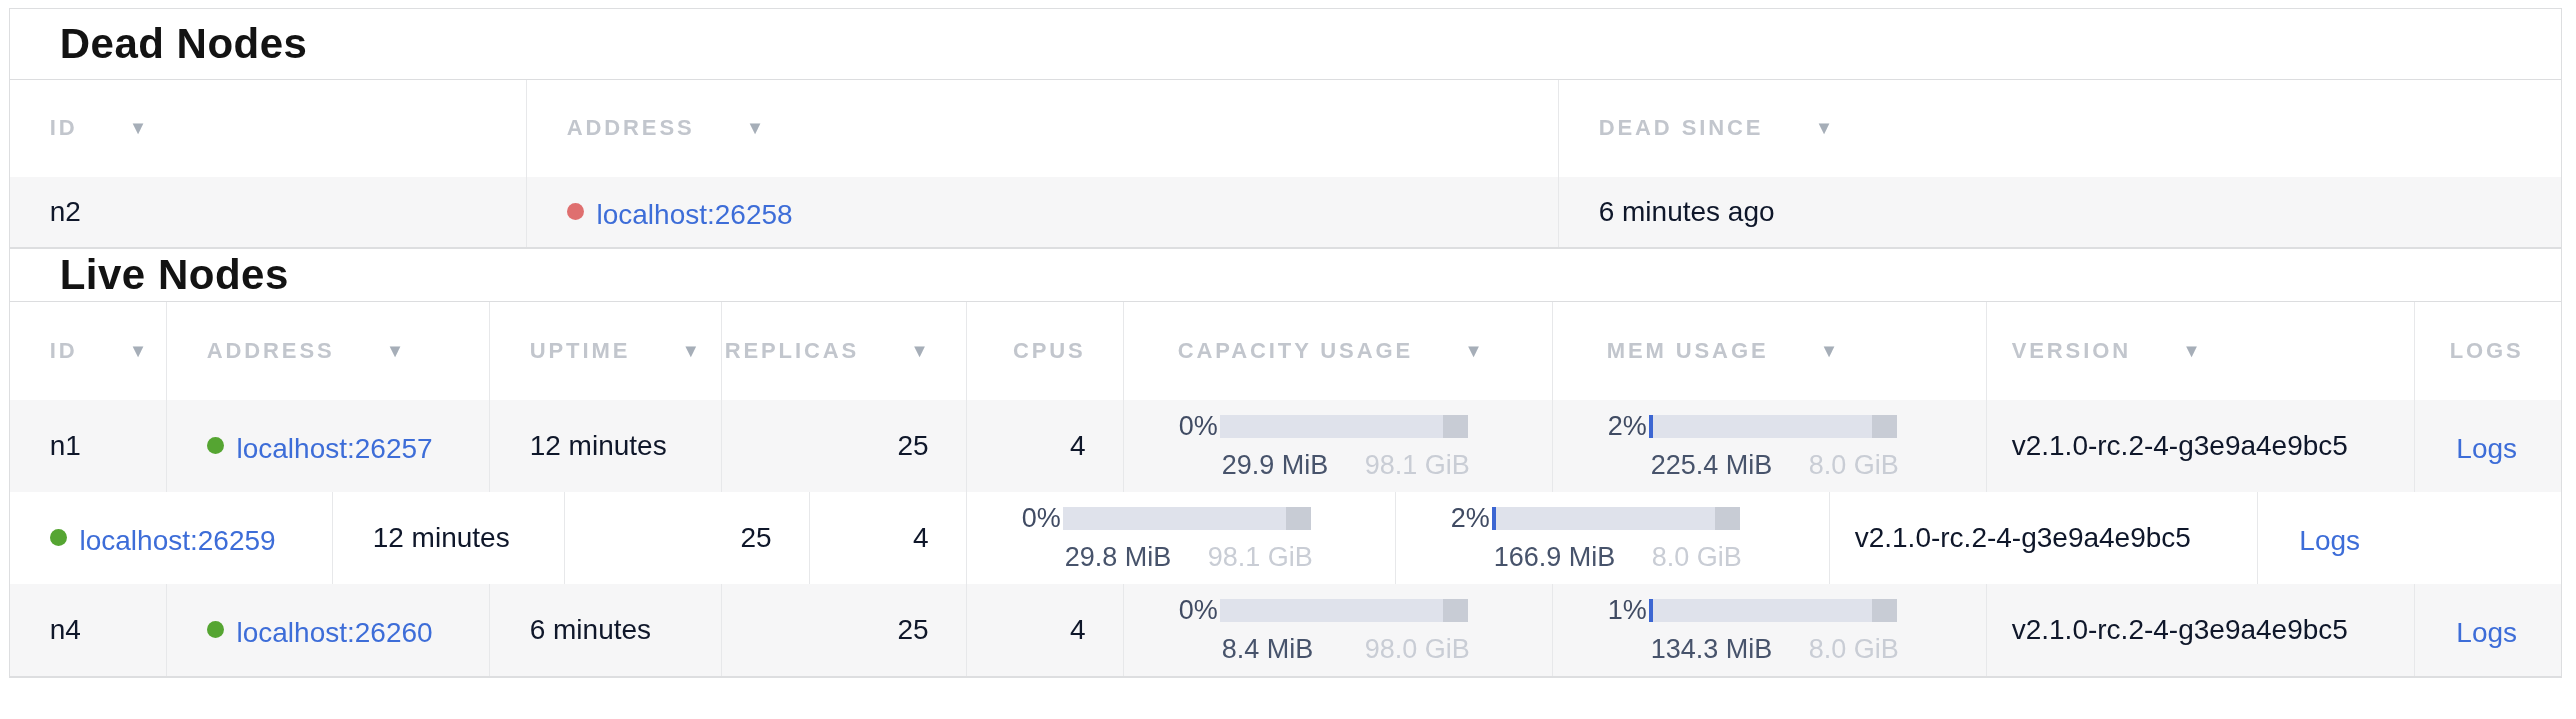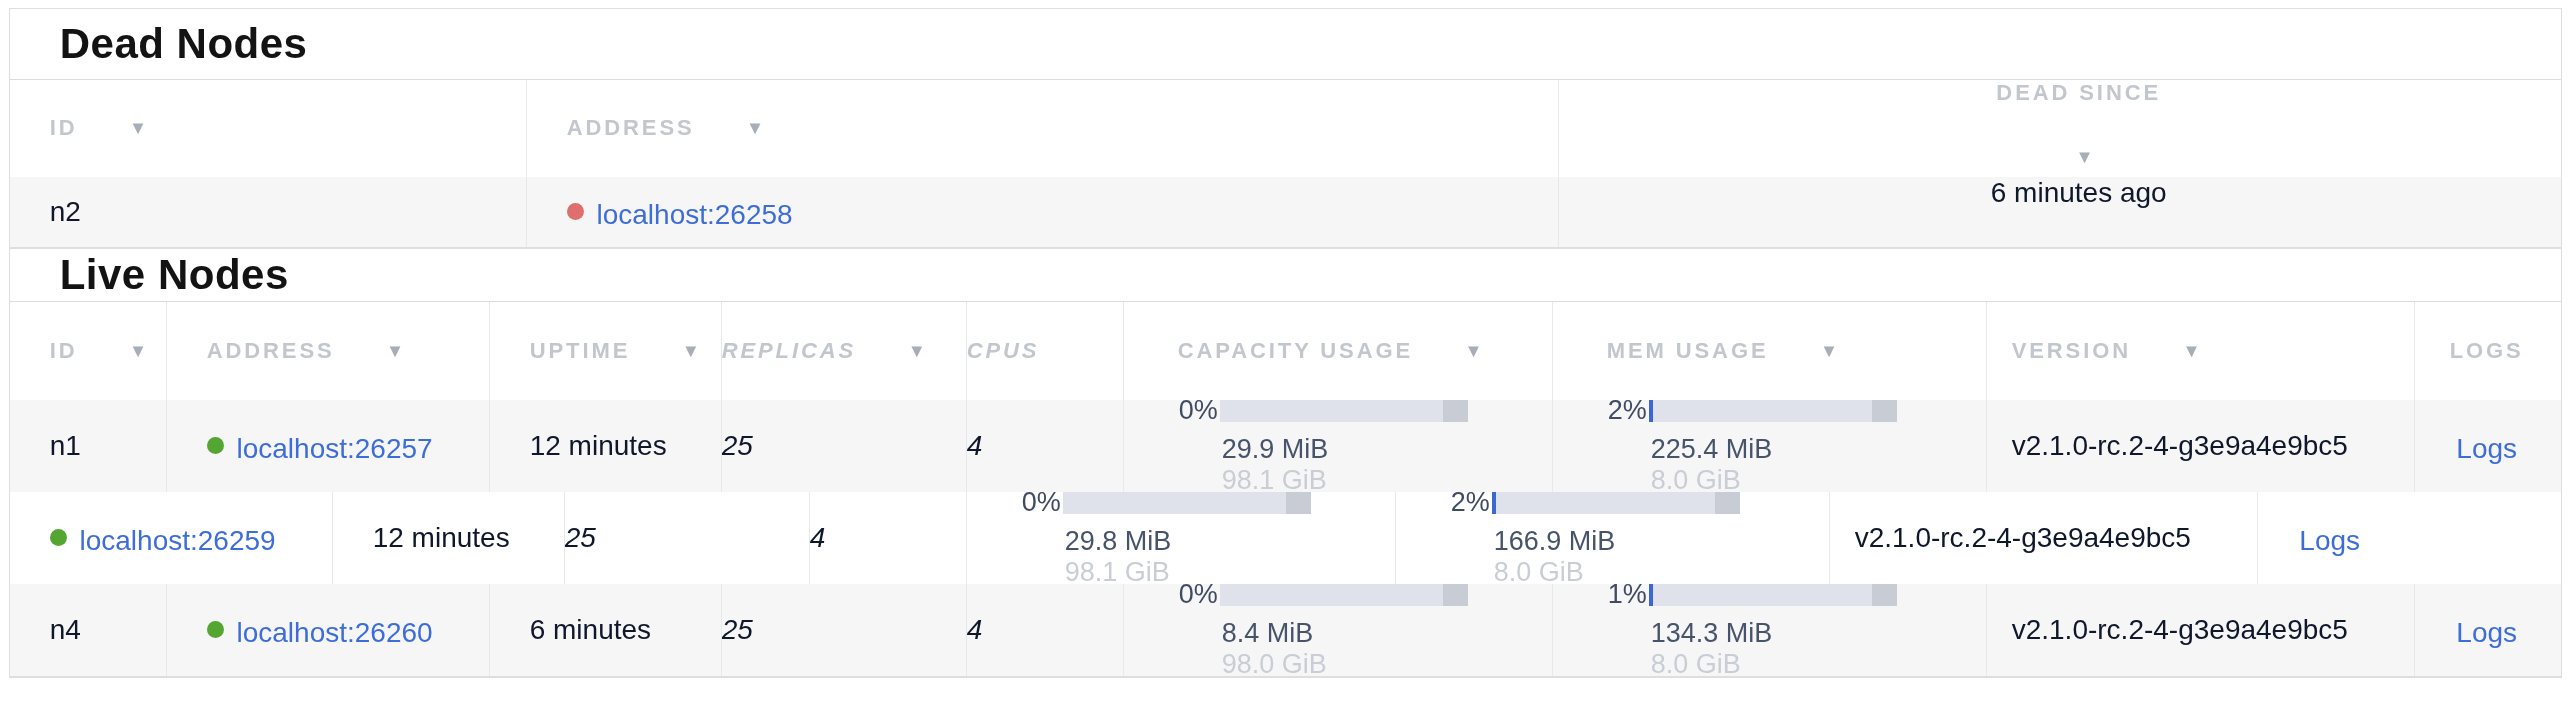--- a/index.html
+++ b/index.html
@@ -20,31 +20,31 @@
     padding-left:50px;
     border-bottom:1.9px solid #dcdddf;
     font-size:42px; font-weight:700; color:#131313;
     letter-spacing:0.5px;
   }
   .section-title.live { height:54px; border-top:1.9px solid #dddee0; }
 
   
   .trow { display:flex; width:100%; background:#fff; }
   .trow .c { border-right:1.9px solid #e7e8ea; display:flex; align-items:center; overflow:hidden; }
-  .trow .c:last-child { border-right:none;flex-direction:column; }
+  .trow .c:last-child { border-right:none; }
 
   .thead { height:97px; }
   .thead .c {
     font-size:22px; font-weight:700; letter-spacing:2.9px;
     color:#c2c6cd; text-transform:uppercase;gap:40px;
   }
   .arrow { font-size:18.3px; color:#a6aeb8; margin-left:11.5px; letter-spacing:0; }
 
   .pad { padding-left:40px; }
-  .num { padding-right:37px;font-style:italic; }
+  .num { justify-content:flex-end; padding-right:37px; }
   .center { justify-content:center; }
 
   
   .d-id   { width:517px; }
   .d-addr { width:1032px; }
   .d-since{ width:1000px; }
   .dead-row { height:71px; background:#f6f6f7; border-bottom:1.9px solid #dddee0; }
 
   
   .l-id  { width:157px; }
@@ -73,21 +73,21 @@
   .dot.red   { background:#df6f6f; }
 
   
   .usage-cell { padding-left:54px; }
   .usage { display:block; }
   .u-top { display:flex; align-items:center; }
   .pct { display:inline-block; min-width:42px; text-align:right; font-size:27px; color:#404b63; padding-right:1.9px; }
   .bar { position:relative; width:248px; height:23px; background:#dfe2eb; }
   .bar .fill { position:absolute; left:0; top:0; height:23px; background:#3c66d2; }
   .bar .endblock { position:absolute; right:0; top:0; height:23px; width:25px; background:#c8ccd5; }
-  .u-bot { width:248px; margin-left:44px; margin-top:7.7px; display:flex; justify-content:space-between;flex-direction:column; }
+  .u-bot { width:248px; margin-left:44px; margin-top:7.7px; display:flex; justify-content:space-between; }
   .u-bot .used  { font-size:27px; color:#47536b; }
   .u-bot .total { font-size:27px; color:#c9cdd5; }
 </style>
 </head>
 <body>
 
 <div class="container">
 
   <div class="section-title">Dead Nodes</div>
 

